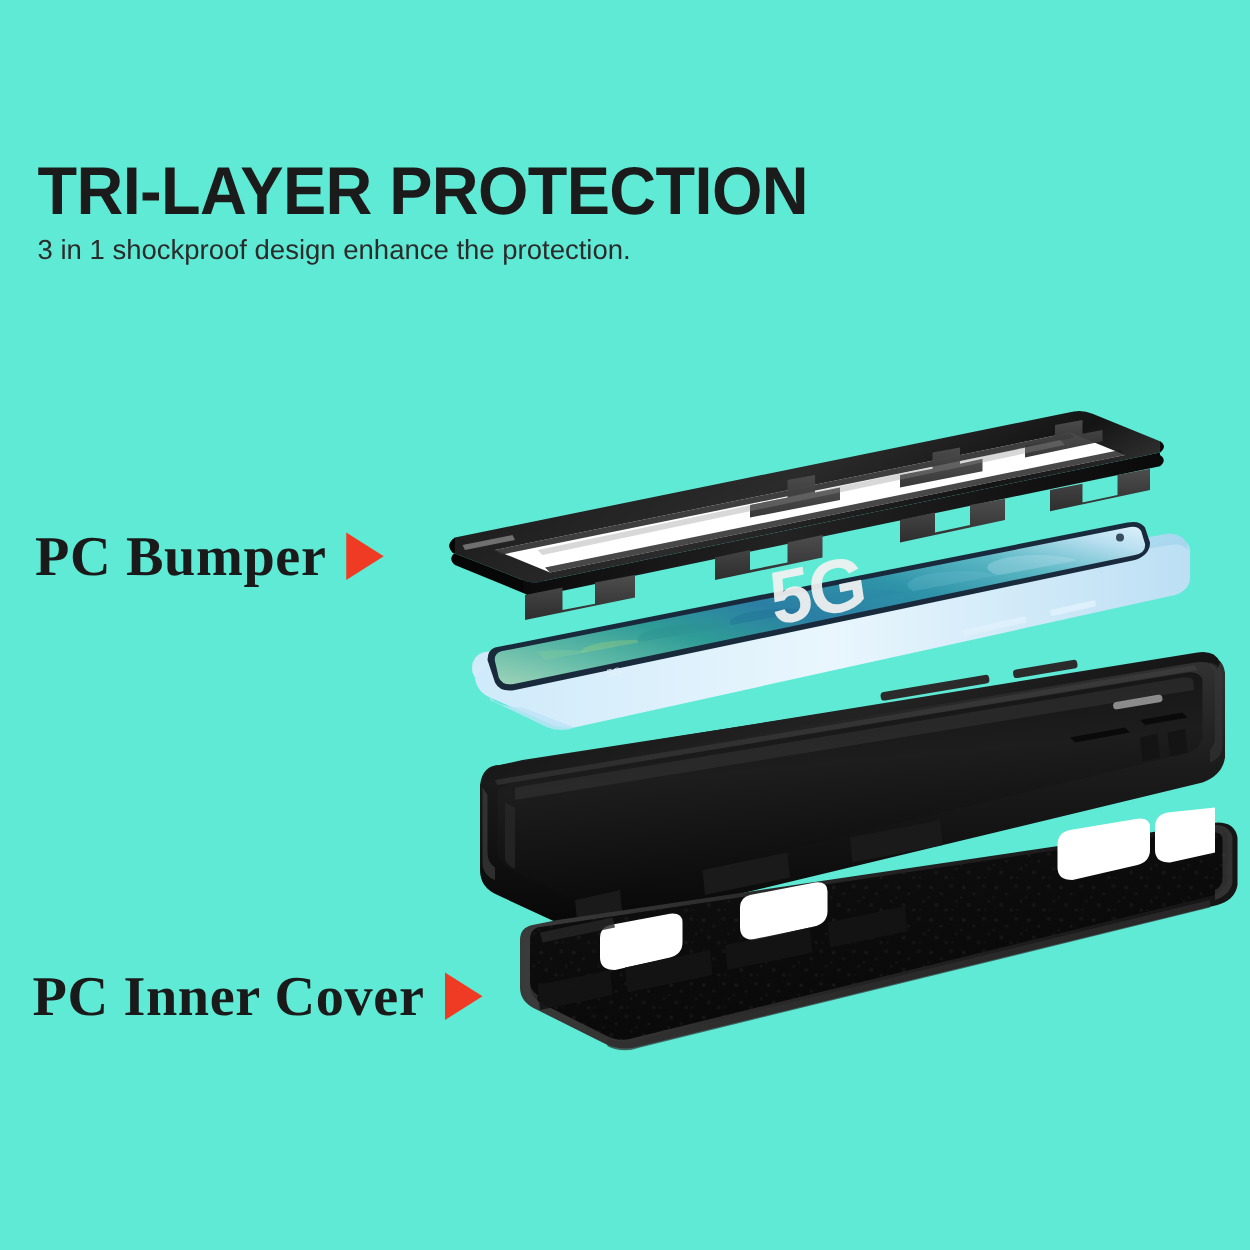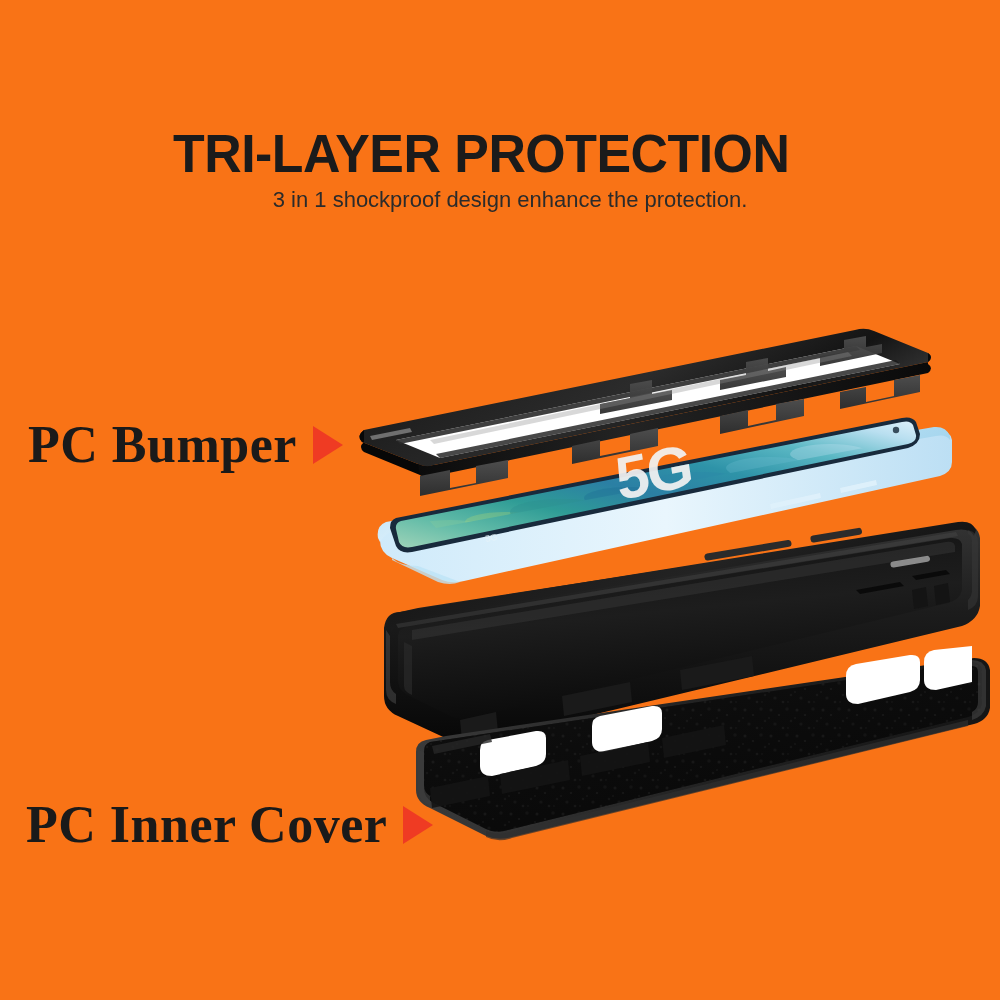--- a/index.html
+++ b/index.html
@@ -12,22 +12,21 @@
     height: 1000px;
     position: relative;
     overflow: hidden;
     font-family: "Liberation Sans", sans-serif;
     -webkit-font-smoothing: antialiased;
   }
 
   #stage {
     position: absolute;
     inset: 0;
-    background: #f97316;
-    text-align: center;
+    background: #5eead4;
   }
 
   
   .headline {
     position: absolute;
     left: 30px;
     top: 126px;
     width: 940px;
     font-family: "Liberation Sans", sans-serif;
     font-weight: 700;
@@ -57,36 +56,36 @@
   .callout {
     position: absolute;
     display: flex;
     align-items: center;
     gap: 16px;
     white-space: nowrap;
   }
   .callout-text {
     font-family: "Liberation Serif", serif;
     font-weight: 700;
-    font-size: 52px;
+    font-size: 45px;
     line-height: 44px;
     color: #1a1a1a;
     letter-spacing: 0.5px;
   }
   .arrow {
     width: 0;
     height: 0;
     border-top: 19px solid transparent;
     border-bottom: 19px solid transparent;
     border-left: 30px solid #ef3b23;
     flex: 0 0 auto;
   }
   #callout-bumper { left: 28px; top: 423px; }
   #callout-silicone { left: 26px; top: 612px; }
-  #callout-inner { left: 26px; top: 775px; margin-top: 28px; }
+  #callout-inner { left: 26px; top: 775px; }
 
   
   #product {
     position: absolute;
     left: 300px;
     top: 290px;
     width: 700px;
     height: 620px;
   }
   #product svg { display: block; width: 700px; height: 620px; }

